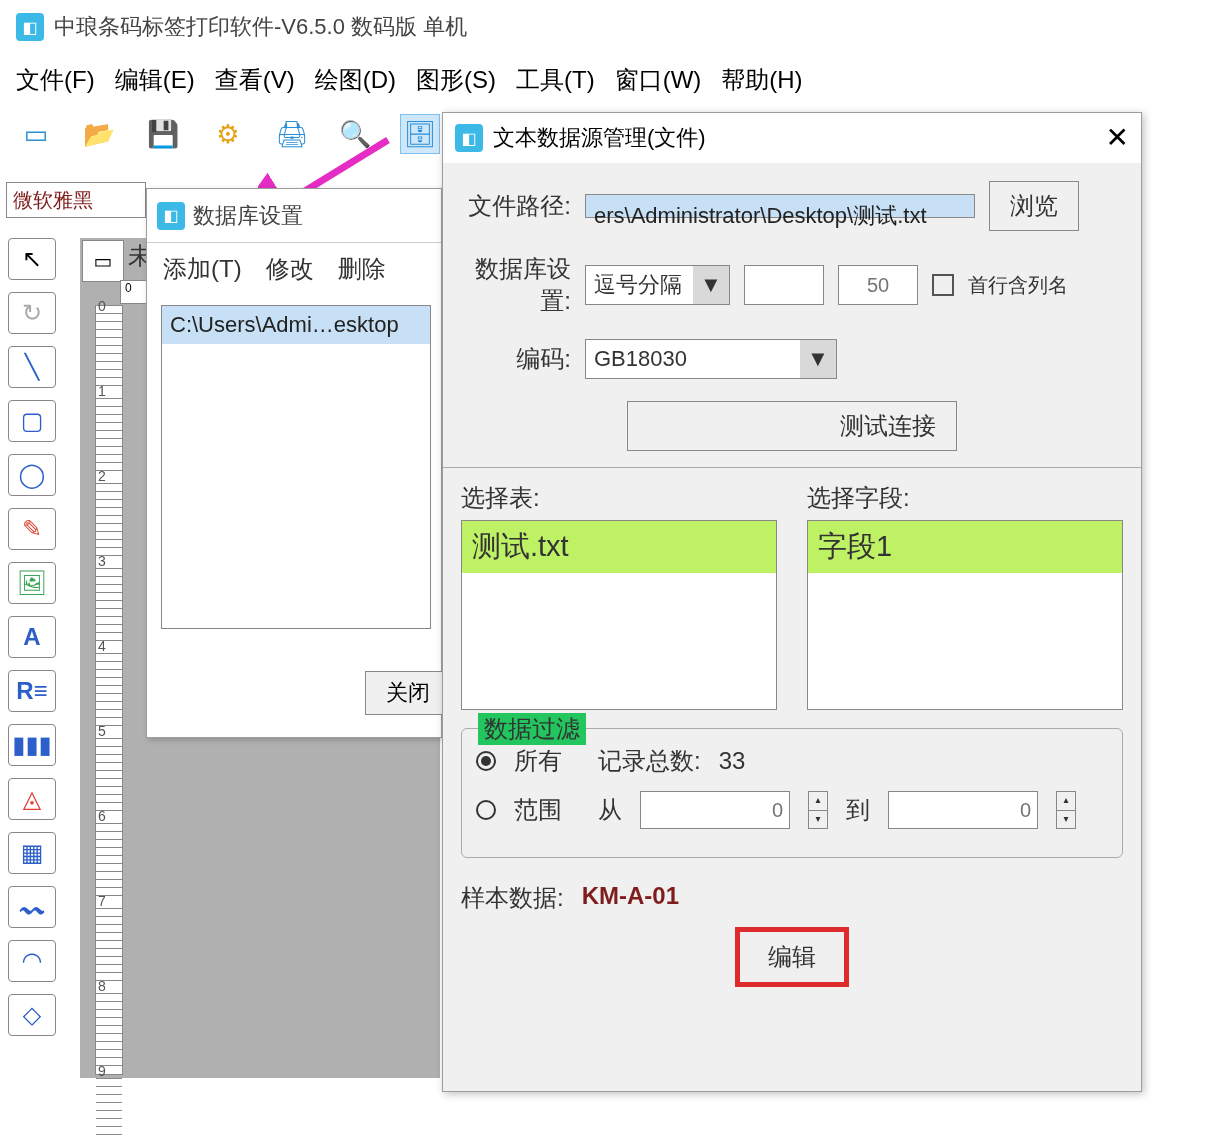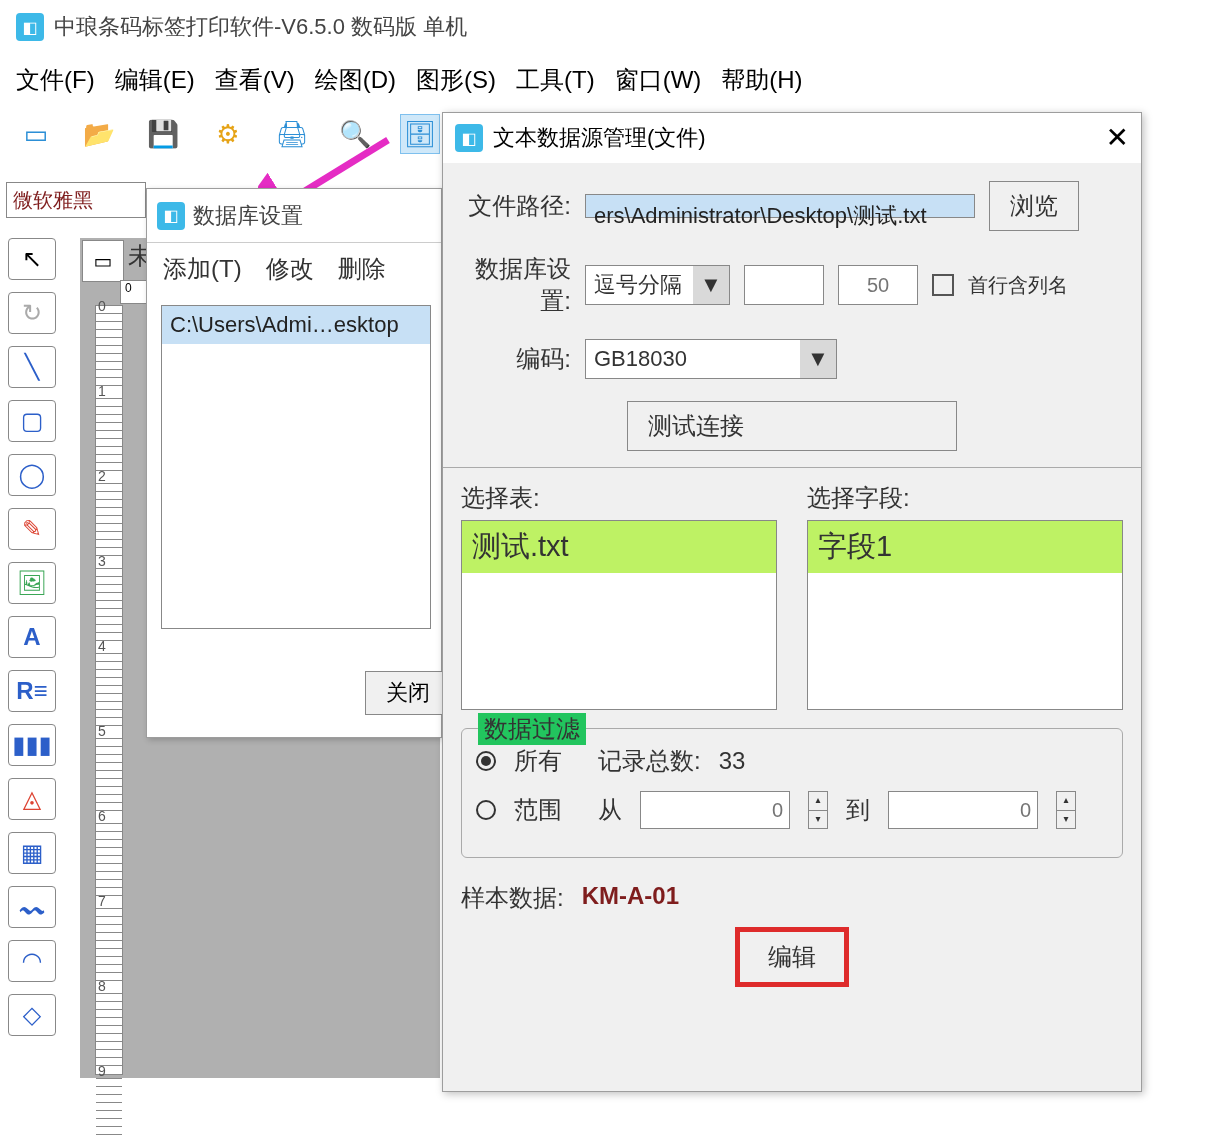--- a/index.html
+++ b/index.html
@@ -282,21 +282,21 @@
     width: 22px;
     height: 22px;
     border: 2px solid #555;
     display: inline-block;
   }
   .test-conn-row {
     display: flex;
     justify-content: center;
     margin: 10px 0 16px;
   }
-  .test-btn { width: 330px; text-align: left; font-family: Liberation Serif, serif; }
+  .test-btn { width: 330px; text-align: right; font-family: Liberation Serif, serif; }
 
   .sep {
     border-top: 1px solid #aaa;
     margin: 0 -18px 14px;
   }
 
   .two-col {
     display: flex;
     gap: 30px;
     margin-bottom: 18px;

